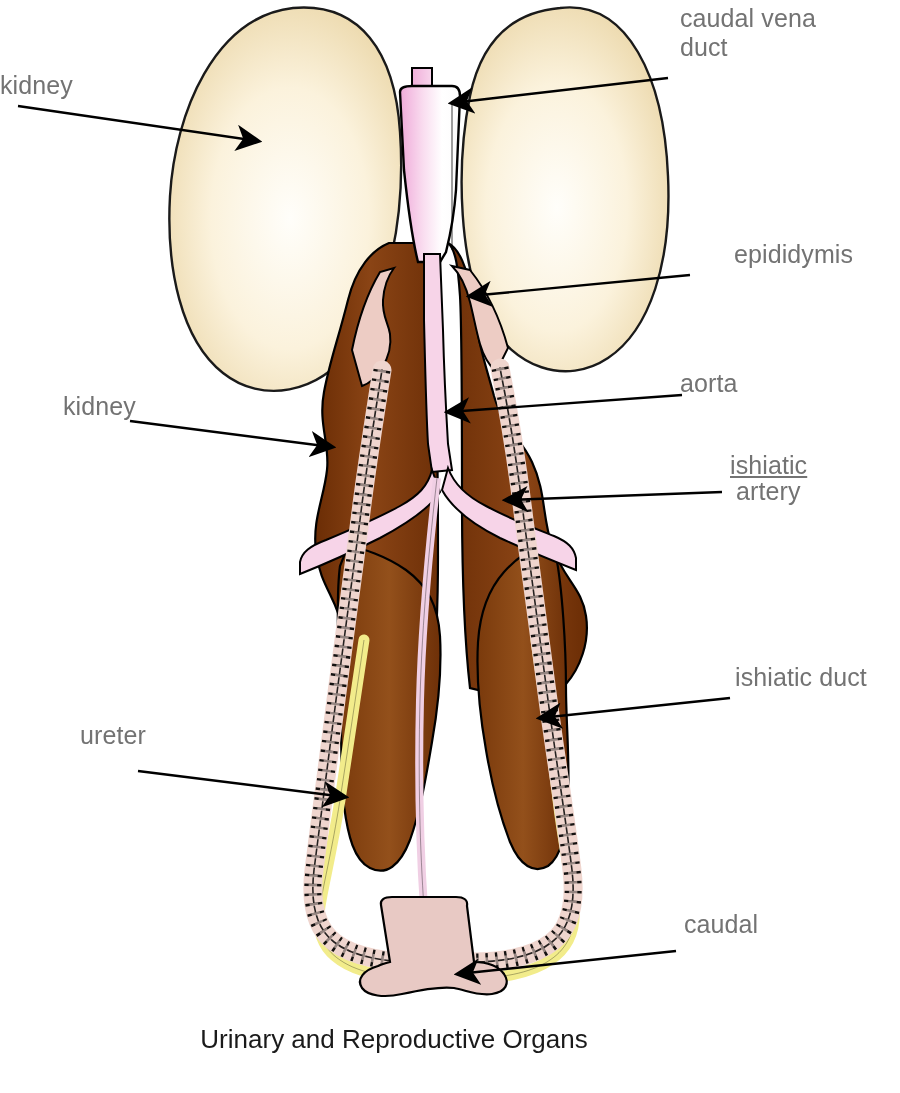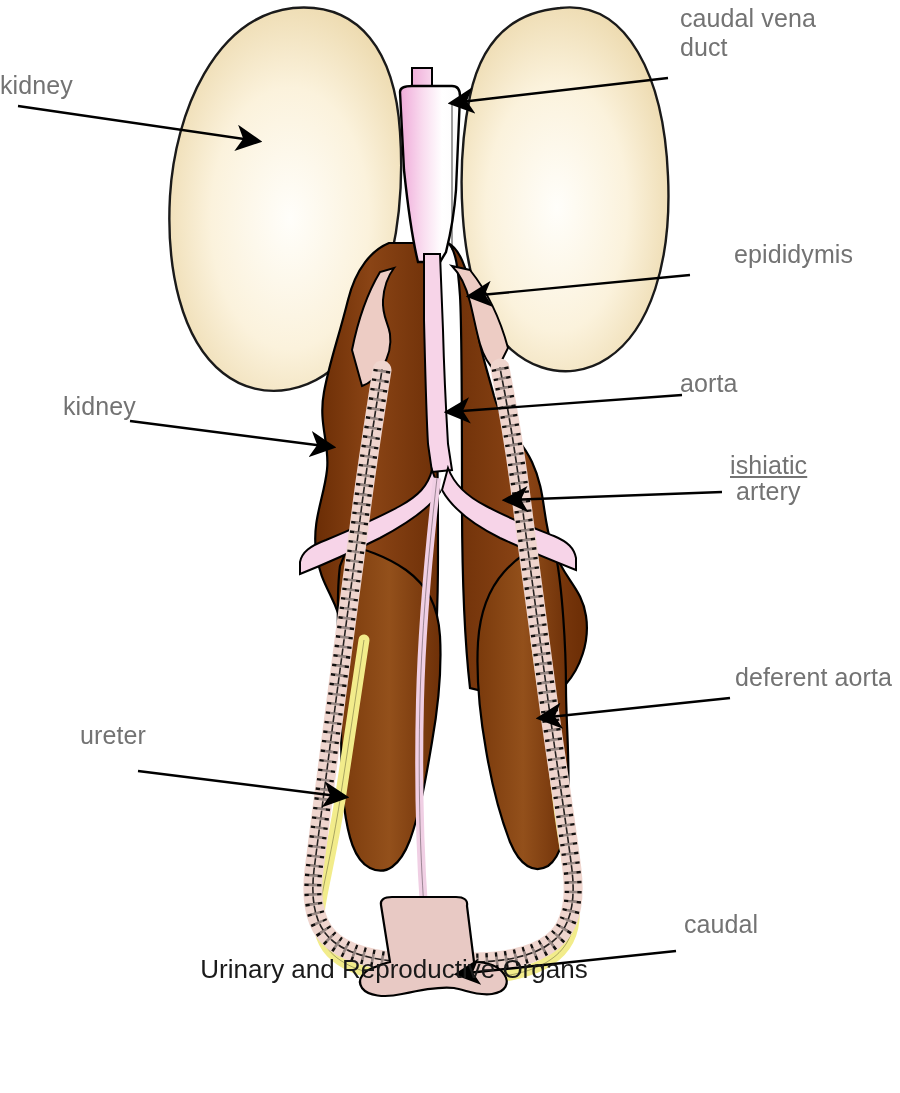--- a/index.html
+++ b/index.html
@@ -30,21 +30,21 @@
     font-family: "Liberation Sans", sans-serif;
     font-size: 25px;
     color: #737373;
     line-height: 1.18;
     white-space: pre;
     letter-spacing: 0.1px;
   }
   .caption {
     position: absolute;
     left: 0;
-    top: 953px;
+    top: 1023px;
     width: 788px;
     text-align: center;
     font-family: "Liberation Sans", sans-serif;
     font-size: 26px;
     color: #1a1a1a;
     line-height: 1.3;
   }
   .caption span { display: block; }
 </style>
 </head>
@@ -350,21 +350,21 @@
 
   <div class="lbl" style="left:734px; top:240px;">epididymis</div>
 
   <div class="lbl" style="left:63px; top:392px;">kidney</div>
 
   <div class="lbl" style="left:680px; top:369px;">aorta</div>
 
   <div class="lbl" style="left:730px; top:451px;text-decoration:underline;">ishiatic</div>
   <div class="lbl" style="left:736px; top:477px;">artery</div>
 
-  <div class="lbl" style="left:735px; top:663px;">deferent aorta</div>
+  <div class="lbl" style="left:735px; top:663px;">ishiatic duct</div>
 
   <div class="lbl" style="left:80px; top:721px;">ureter</div>
 
   <div class="lbl" style="left:684px; top:910px;">caudal</div>
 
   <div class="caption">
     <span>Urinary and Reproductive Organs</span>
   </div>
 
 </div>

